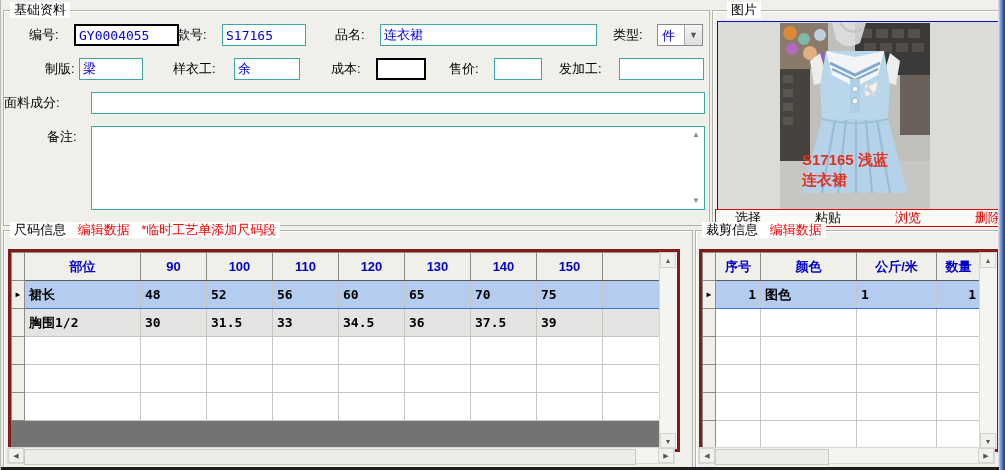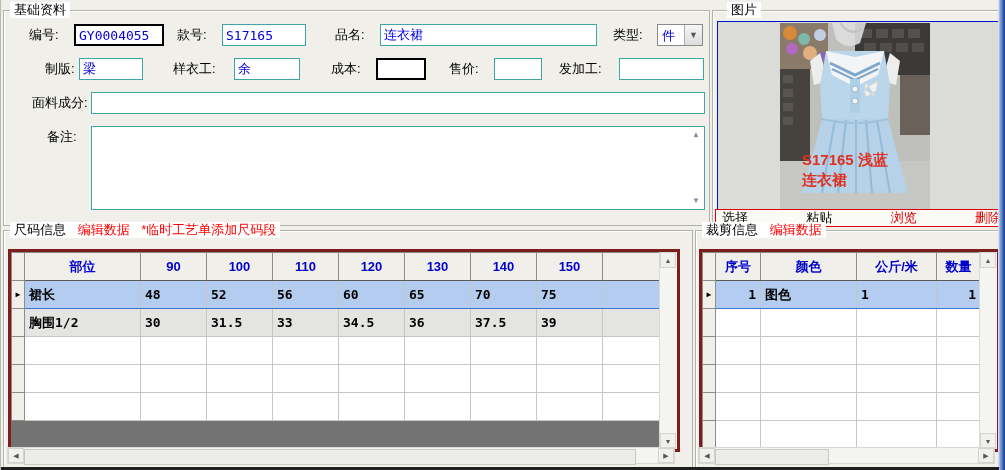--- a/index.html
+++ b/index.html
@@ -34,37 +34,37 @@
   
   .vscroll{position:absolute;top:0;right:0;width:17px;background:#F4F4F1;border-left:1px solid #D8D8D4;}
   .hscroll{position:absolute;height:17px;background:#F4F4F1;border:1px solid #D8D8D4;box-sizing:border-box;}
   .sbtn{position:absolute;width:16px;height:16px;background:#F0F0ED;border:1px solid #D4D4CF;box-sizing:border-box;
         color:#55565A;font-size:7px;display:flex;align-items:center;justify-content:center;}
   .thumb{position:absolute;top:1px;height:14px;background:#ECECE9;border:1px solid #C9C9C4;}
   
   .picbox{position:absolute;border:1px solid #0012C8;background:#DBDBD7;padding-left:16px;}
   .picbar{position:absolute;border:1px solid #E00000;background:#FAFAF7;display:flex;align-items:center;
           justify-content:space-between;padding:0 6px;}
-  .picbar span{cursor:pointer;}
+  .picbar span{cursor:pointer;margin-left:13px;}
   .picbar .red{color:#E00000;}
   .chrome-right{position:absolute;top:0;right:0;width:7px;height:470px;
        background:linear-gradient(90deg,#E9EDF8 0%,#8FA9DC 30%,#3C63B8 70%,#1B3A86 100%);}
   .chrome-bottom{position:absolute;left:0;bottom:0;height:3px;width:998px;background:#1E1E1E;}
 </style>
 </head>
 <body>
 
 <div class="window">
 
   <div class="groupbox" style="left:2px;top:10px;width:705px;height:214px;">
     <div class="legend">基础资料</div>
   </div>
 
   <div class="lbl" style="left:28px;top:24px;">编号:</div>
-  <input class="field black" style="left: 73px; top: 24px; width: 90px;" value="GY0004055">
+  <input class="field black" style="left: 73px; top: 24px; width: 105px;" value="GY0004055">
   <div class="lbl" style="left:176px;top:24px;">款号:</div>
   <input class="field" style="left: 221px; top: 24px; width: 84px;" value="S17165">
   <div class="lbl" style="left:334px;top:24px;">品名:</div>
   <input class="field" style="left: 379px; top: 24px; width: 217px;" value="连衣裙">
   <div class="lbl" style="left:612px;top:24px;">类型:</div>
   <div class="combo" style="left:656px;top:24px;width:46px;">
     <div class="val">件</div>
     <div class="btn">▼</div>
   </div>
 
@@ -72,21 +72,21 @@
   <input class="field" style="left: 78px; top: 58px; width: 64px;" value="梁">
   <div class="lbl" style="left:172px;top:58px;">样衣工:</div>
   <input class="field" style="left: 233px; top: 58px; width: 66px;" value="余">
   <div class="lbl" style="left:330px;top:58px;">成本:</div>
   <input class="field black" style="left: 375px; top: 58px; width: 50px;" value="">
   <div class="lbl" style="left:448px;top:58px;">售价:</div>
   <input class="field" style="left: 493px; top: 58px; width: 48px;" value="">
   <div class="lbl" style="left:558px;top:58px;">发加工:</div>
   <input class="field" style="left: 618px; top: 58px; width: 85px;" value="">
 
-  <div class="lbl" style="left:3px;top:92px;padding-left:28px;">面料成分:</div>
+  <div class="lbl" style="left:3px;top:92px;">面料成分:</div>
   <input class="field" style="left: 90px; top: 92px; width: 614px;" value="">
 
   <div class="lbl" style="left:46px;top:126px;">备注:</div>
   <textarea class="field remark" style="left: 90px; top: 126px; width: 614px; height: 84px;"></textarea>
   <div class="mini-arrow" style="left:688px;top:130px;">▲</div>
   <div class="mini-arrow" style="left:688px;top:196px;">▼</div>
 
   <div class="groupbox" style="left:711px;top:10px;width:286px;height:214px;">
     <div class="legend" style="left:14px;">图片</div>
 

